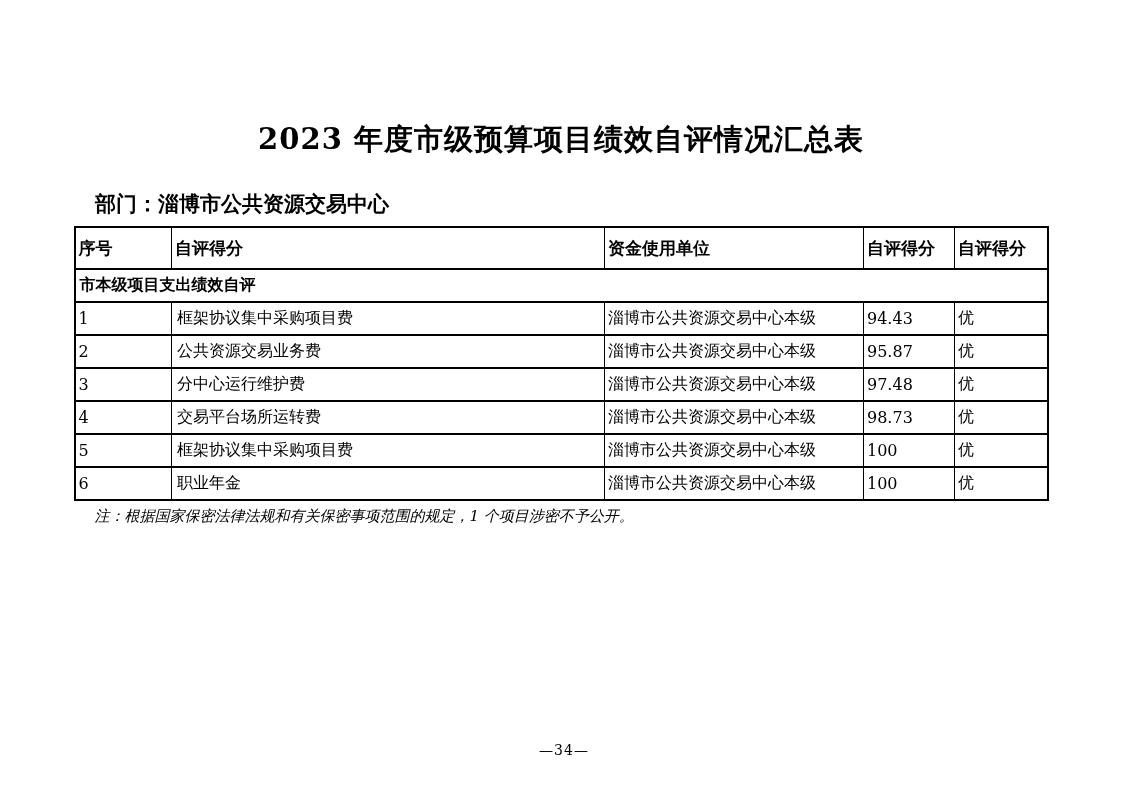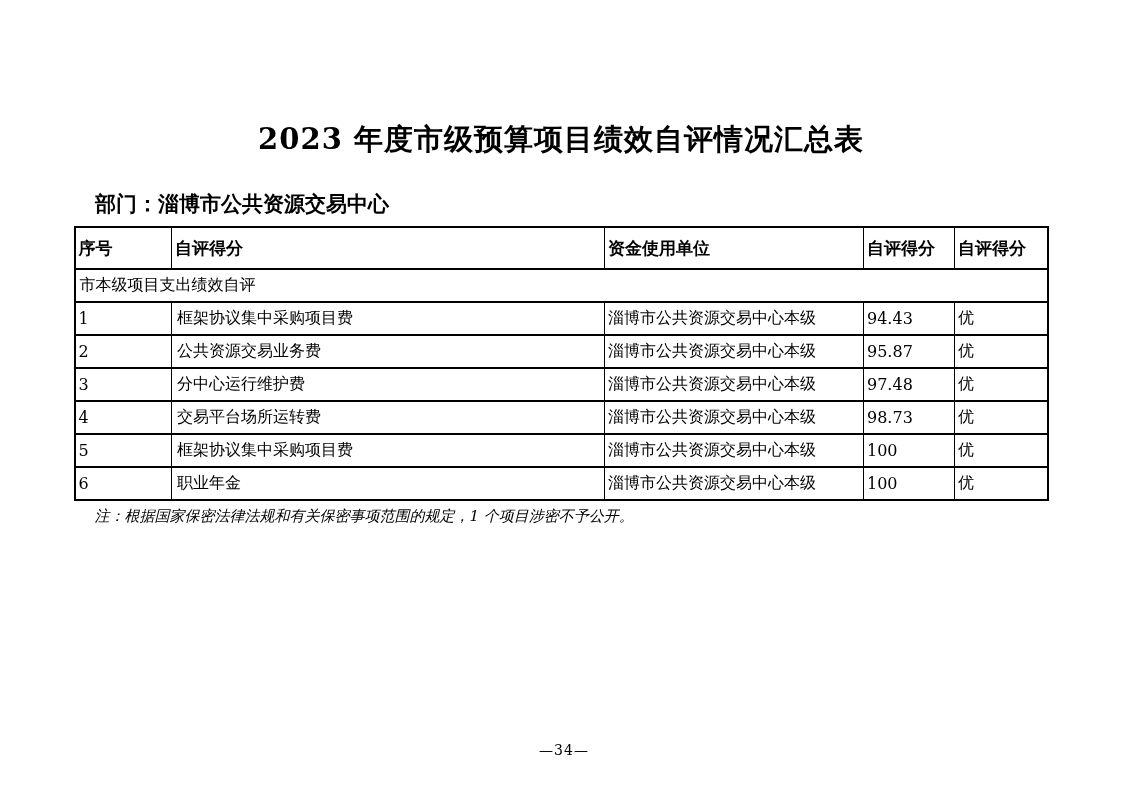--- a/index.html
+++ b/index.html
@@ -53,21 +53,21 @@
     white-space: nowrap;
   }
   table.summary thead th {
     height: 40px;
     font-weight: bold;
     font-size: 17px;
   }
   table.summary tbody tr.section td {
     height: 31px;
     text-align: left;
-    font-weight: normal;
+    font-weight: bold;
     padding-left: 4px;
   }
   table.summary tbody tr.data-row td {
     height: 31px;
   }
   table.summary td.left {
     text-align: left;
     padding-left: 5px;
   }
   .note {

